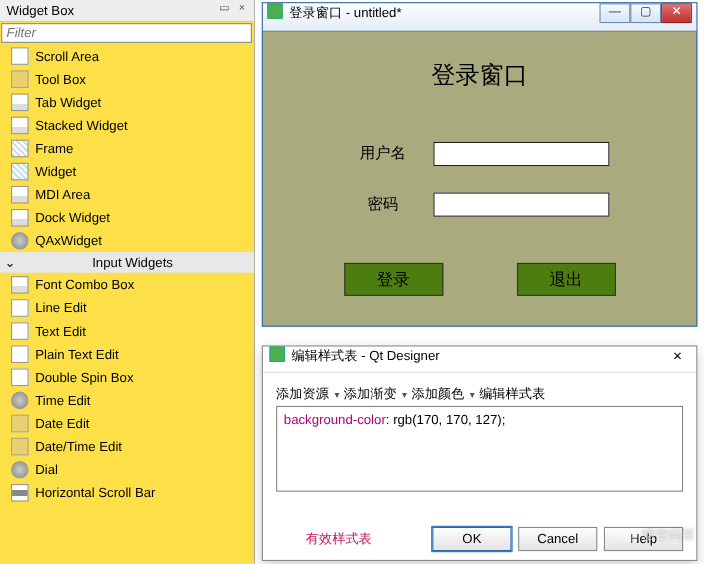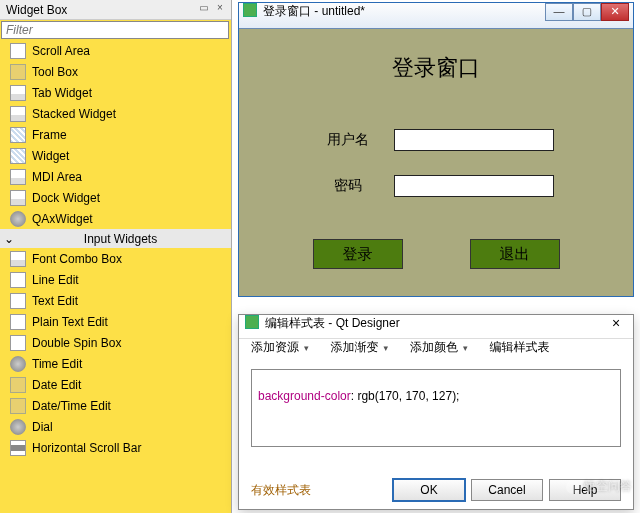--- a/index.html
+++ b/index.html
@@ -40,27 +40,27 @@
 .form-row input { width: 160px; height: 22px; border: 1px solid #222; background: #fff; padding: 0 4px; }
 .btn-row { display: flex; justify-content: space-around; padding: 18px 40px 0; }
 .btn { width: 90px; height: 30px; background: #4d7c0f; border: 1px solid #333; font-size: 15px; font-family: SimSun, serif; cursor: default; }
 
 
 .ss-dialog { position: absolute; left: 6px; top: 314px; width: 396px; height: 196px; border: 1px solid #888; background: #fff; box-shadow: 0 4px 12px rgba(0,0,0,.2); }
 .ss-tb { height: 24px; display: flex; padding: 0 6px; border-bottom: 1px solid #ddd; }
 .ss-tb .qicon { width: 14px; height: 14px; background: #4caf50; margin-right: 6px; border: 1px solid #2a7; }
 .ss-tb .title { flex: 1; }
 .ss-tb .close { width: 22px; text-align: center; cursor: default; font-size: 14px; }
-.ss-toolbar { height: 28px; display: flex; align-items: flex-start; padding: 0 12px; gap: 22px; }
+.ss-toolbar { height: 28px; display: flex; align-items: flex-end; padding: 0 12px; gap: 4px; }
 .ss-toolbar span { display: inline-flex; align-items: center; gap: 3px; cursor: default; }
 .ss-toolbar .dd::after { content: "▾"; font-size: 9px; color: #555; margin-left: 2px; }
-.ss-edit { margin: 2px 12px; height: 78px; border: 1px solid #888; padding: 19px 6px; font-family: Consolas, monospace; font-size: 12px; }
+.ss-edit { margin: 2px 12px; height: 78px; border: 1px solid #888; padding: 4px 6px; font-family: Consolas, monospace; font-size: 12px; }
 .ss-edit .kw { color: #b00080; }
 .ss-footer { position: absolute; bottom: 8px; left: 12px; right: 12px; display: flex; align-items: center; }
-.ss-footer .valid { color: #a16207; flex: 1; }
+.ss-footer .valid { color: #be185d; flex: 1; margin-left: 27px; }
 .ss-footer button { width: 72px; height: 22px; margin-left: 6px; border: 1px solid #888; background: linear-gradient(#fdfdfd,#e4e4e4); cursor: default; }
 .ss-footer button.ok { border: 1px solid #2a6bb5; outline: 1px solid #2a6bb5; }
 
 
 .watermark { position: absolute; right: 8px; bottom: 18px; color: rgba(255,255,255,.5); font-size: 11px; display: flex; align-items: center; gap: 4px; text-shadow: 0 0 3px rgba(0,0,0,.4); }
 .watermark .logo { width: 14px; height: 14px; border-radius: 50%; background: rgba(255,255,255,.3); }
 </style>
 </head>
 <body>
 

